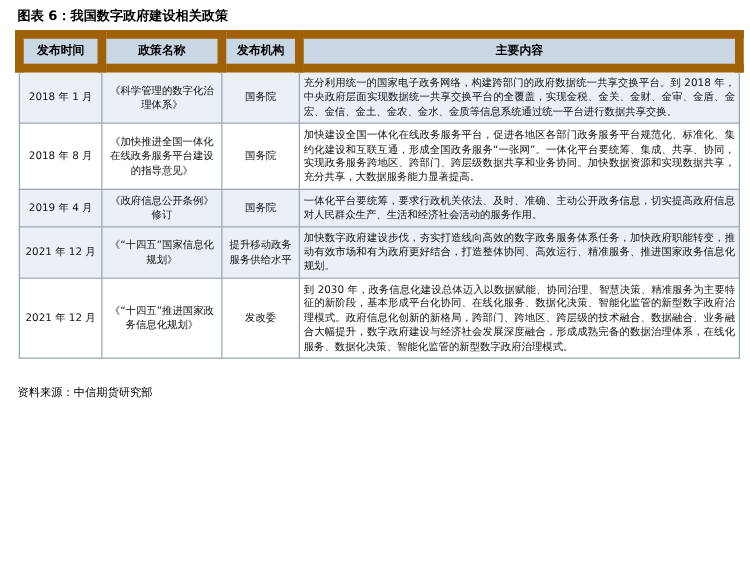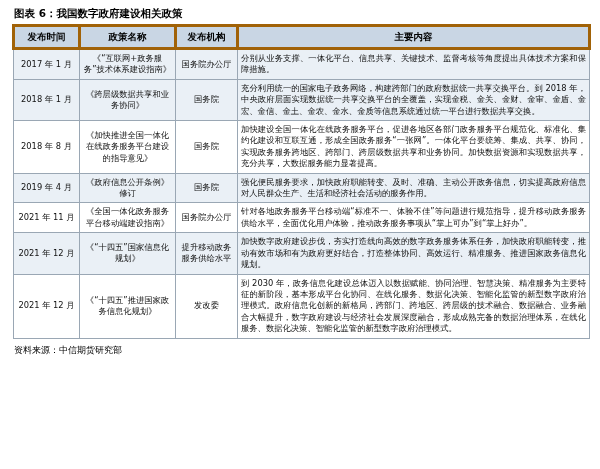--- a/index.html
+++ b/index.html
@@ -35,21 +35,21 @@
     table-layout: fixed;
     border: 1px solid #9aa7b4;
   }
   table.policy col.c1 { width: 66px; }
   table.policy col.c2 { width: 96px; }
   table.policy col.c3 { width: 62px; }
   table.policy col.c4 { width: 352px; }
 
   table.policy thead th {
     background: #c9d6e4;
-    border: 3px solid #a16207;
+    border: 7px solid #a16207;
     font-size: 9.5px;
     font-weight: bold;
     color: #000000;
     padding: 4px 2px;
     text-align: center;
     line-height: 12px;
   }
   table.policy td {
     border: 1px solid #9aa7b4;
     font-size: 8.3px;
@@ -71,21 +71,21 @@
     text-justify: inter-ideograph;
     letter-spacing: 0px;
   }
   tr.alt td {
     background: #eaf0f6;
   }
   tr.plain td {
     background: #ffffff;
   }
   .source {
-    margin-top: 5px;
+    margin-top: 22px;
     margin-left: 2px;
     font-size: 9px;
     color: #000000;
     line-height: 12px;
   }
 </style>
 </head>
 <body>
 
 <div class="page">
@@ -102,48 +102,36 @@
     <thead>
       <tr>
         <th>发布时间</th>
         <th>政策名称</th>
         <th>发布机构</th>
         <th>主要内容</th>
       </tr>
     </thead>
     <tbody>
       <tr class="alt">
-        <td class="c-date">2017 年 1 月</td>
-        <td class="c-name">《“互联网+政务服务”技术体系建设指南》</td>
-        <td class="c-org">国务院办公厅</td>
-        <td class="c-content">分别从业务支撑、一体化平台、信息共享、关键技术、监督考核等角度提出具体技术方案和保障措施。</td>
-      </tr>
-      <tr class="alt">
         <td class="c-date">2018 年 1 月</td>
-        <td class="c-name">《跨层级数据共享和业务协同》</td>
+        <td class="c-name">《科学管理的数字化治理体系》</td>
         <td class="c-org">国务院</td>
         <td class="c-content">充分利用统一的国家电子政务网络，构建跨部门的政府数据统一共享交换平台。到 2018 年，中央政府层面实现数据统一共享交换平台的全覆盖，实现金税、金关、金财、金审、金盾、金宏、金信、金土、金农、金水、金质等信息系统通过统一平台进行数据共享交换。</td>
       </tr>
       <tr class="plain">
         <td class="c-date">2018 年 8 月</td>
         <td class="c-name">《加快推进全国一体化在线政务服务平台建设的指导意见》</td>
         <td class="c-org">国务院</td>
         <td class="c-content">加快建设全国一体化在线政务服务平台，促进各地区各部门政务服务平台规范化、标准化、集约化建设和互联互通，形成全国政务服务“一张网”。一体化平台要统筹、集成、共享、协同，实现政务服务跨地区、跨部门、跨层级数据共享和业务协同。加快数据资源和实现数据共享，充分共享，大数据服务能力显著提高。</td>
       </tr>
       <tr class="alt">
         <td class="c-date">2019 年 4 月</td>
         <td class="c-name">《政府信息公开条例》修订</td>
         <td class="c-org">国务院</td>
-        <td class="c-content">强化便民服务要求，加快政府职能转变、及时、准确、主动公开政务信息，切实提高政府信息对人民群众生产、生活和经济社会活动的服务作用。</td>
-      </tr>
-      <tr class="plain">
-        <td class="c-date">2021 年 11 月</td>
-        <td class="c-name">《全国一体化政务服务平台移动端建设指南》</td>
-        <td class="c-org">国务院办公厅</td>
-        <td class="c-content">针对各地政务服务平台移动端“标准不一、体验不佳”等问题进行规范指导，提升移动政务服务供给水平，全面优化用户体验，推动政务服务事项从“掌上可办”到“掌上好办”。</td>
+        <td class="c-content">一体化平台要统筹，要求行政机关依法、及时、准确、主动公开政务信息，切实提高政府信息对人民群众生产、生活和经济社会活动的服务作用。</td>
       </tr>
       <tr class="alt">
         <td class="c-date">2021 年 12 月</td>
         <td class="c-name">《“十四五”国家信息化规划》</td>
         <td class="c-org">提升移动政务服务供给水平</td>
         <td class="c-content">加快数字政府建设步伐，夯实打造线向高效的数字政务服务体系任务，加快政府职能转变，推动有效市场和有为政府更好结合，打造整体协同、高效运行、精准服务、推进国家政务信息化规划。</td>
       </tr>
       <tr class="plain">
         <td class="c-date">2021 年 12 月</td>
         <td class="c-name">《“十四五”推进国家政务信息化规划》</td>

